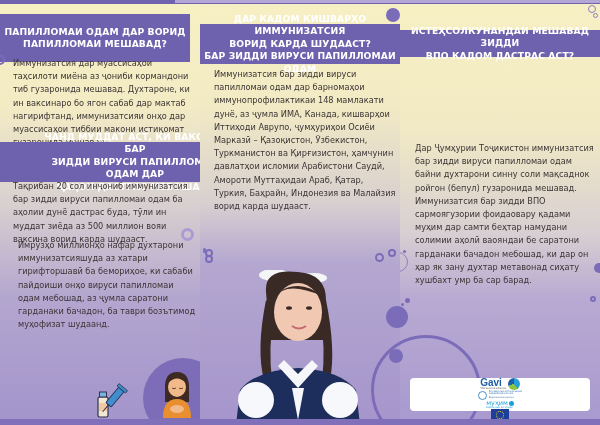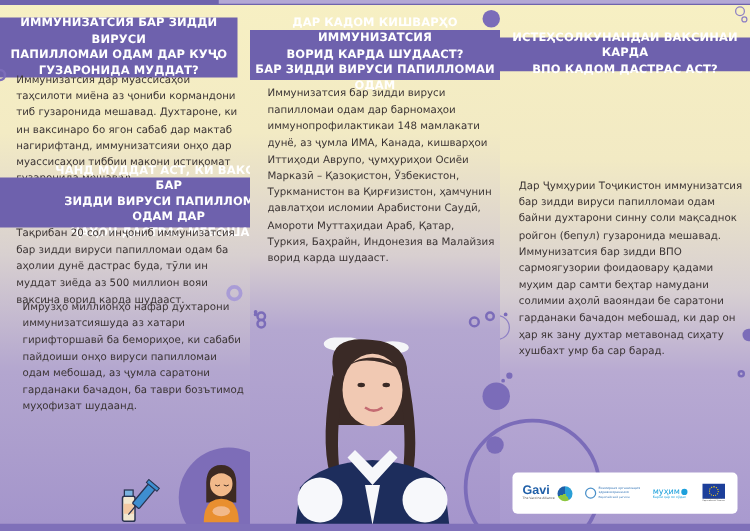--- a/index.html
+++ b/index.html
@@ -11,33 +11,32 @@
   .p3 { left:400px; background:linear-gradient(180deg,#f7f0c3 0%,#f2eac4 30%,#d7cfd2 55%,#b8aad2 70%,#a899cf 100%); }
   .topstrip { position:absolute; left:0; top:0; height:4px; width:600px; background:#6f63ad; }
   .topstrip2 { position:absolute; left:175px; top:0; height:3px; width:425px; background:#b3a8d5; }
   .hdr { position:absolute; background:#6e61ad; color:#fff; font-weight:bold; font-size:9.2px; line-height:12.5px; text-align:center; letter-spacing:0.1px; display:flex; align-items:center; justify-content:center; }
   .hdr span { display:block; }
   .body-text { position:absolute; color:#3b3434; font-size:8.2px; line-height:13.2px; }
   .circ { position:absolute; border-radius:50%; }
   .fill { background:#7b6cb9; }
   .ring { border:2.5px solid #7b6cb9; box-sizing:border-box; }
   .ringthin { border:1px solid #8d7fc4; box-sizing:border-box; }
-  .logos { position:absolute; left:410px; top:378px; width:180px; height:33px; background:#fff; border-radius:4px; display:flex; align-items:center; justify-content:space-between; padding:16px 8px; box-sizing:border-box; }
+  .logos { position:absolute; left:410px; top:378px; width:180px; height:33px; background:#fff; border-radius:4px; display:flex; align-items:center; justify-content:space-between; padding:0 8px; box-sizing:border-box;flex-direction:column; }
   .bottom-band { position:absolute; left:0; top:419px; width:600px; height:6px; background:#7f70b9; }
 </style>
 </head>
 <body>
 
 <div class="page">
 
   <div class="panel p1">
     <div class="hdr" style="left:0;top:14px;width:190px;height:48px;flex-direction:column;">
-      <span>ИММУНИЗАТСИЯ БАР ЗИДДИ ВИРУСИ</span>
-      <span>ПАПИЛЛОМАИ ОДАМ ДАР КУҶО</span>
-      <span>ГУЗАРОНИДА МУДДАТ?</span>
+      <span>ПАПИЛЛОМАИ ОДАМ ДАР ВОРИД</span>
+      <span>ПАПИЛЛОМАИ МЕШАВАД?</span>
     </div>
     <div class="circ ring" style="left:-5px;top:55px;width:10px;height:10px;"></div>
     <div class="body-text" style="left:13px;top:57px;width:180px;">Иммунизатсия дар муассисаҳои таҳсилоти миёна аз ҷониби кормандони тиб гузаронида мешавад. Духтароне, ки ин ваксинаро бо ягон сабаб дар мактаб нагирифтанд, иммунизатсияи онҳо дар муассисаҳои тиббии макони истиқомат гузаронида мешавад.</div>
 
     <div class="hdr" style="left:0;top:142px;width:190px;height:40px;flex-direction:column;padding-left:40px;">
       <span>ЧАНД МУДДАТ АСТ, КИ ВАКСИНА БАР</span>
       <span>ЗИДДИ ВИРУСИ ПАПИЛЛОМАИ ОДАМ ДАР</span>
       <span>ҶАҲОН ДАСТРАС МЕБОШАД?</span>
     </div>
     <div class="body-text" style="left:13px;top:180px;width:180px;">Тақрибан 20 сол инҷониб иммунизатсия бар зидди вируси папилломаи одам ба аҳолии дунё дастрас буда, тӯли ин муддат зиёда аз 500 миллион вояи ваксина ворид карда шудааст.</div>
@@ -97,21 +96,21 @@
         <path d="M52 96 L72 118 L92 96 L86 90 L72 104 L58 90 Z" fill="#f6f7fa"></path>
         <path d="M66 118 L72 150 L78 118 Z" fill="#f6f7fa"></path>
         <circle cx="30" cy="130" r="18" fill="#f7f8fb"></circle>
         <circle cx="114" cy="130" r="18" fill="#f7f8fb"></circle>
       </svg>
     </div>
   </div>
 
   <div class="panel p3">
     <div class="hdr" style="left:0;top:30px;width:200px;height:27px;flex-direction:column;">
-      <span>ИСТЕҲСОЛКУНАНДАИ ВАКСИНАИ КАРДА</span>
+      <span>ИСТЕҲСОЛКУНАНДАИ МЕШАВАД ЗИДДИ</span>
       <span>ВПО КАДОМ ДАСТРАС АСТ?</span>
     </div>
 
     <div class="body-text" style="left:15px;top:142px;width:182px;">Дар Ҷумҳурии Тоҷикистон иммунизатсия бар зидди вируси папилломаи одам байни духтарони синну соли мақсаднок ройгон (бепул) гузаронида мешавад. Иммунизатсия бар зидди ВПО сармоягузории фоидаовару қадами муҳим дар самти беҳтар намудани солимии аҳолӣ ваояндаи бе саратони гарданаки бачадон мебошад, ки дар он ҳар як зану духтар метавонад сиҳату хушбахт умр ба сар барад.</div>
 
     <div class="circ ringthin" style="left:188px;top:5px;width:8px;height:8px;"></div>
     <div class="circ ringthin" style="left:193px;top:13px;width:5px;height:5px;"></div>
     <div class="circ ringthin" style="left:-12px;top:252px;width:20px;height:20px;"></div>
     <div class="circ fill" style="left:3px;top:250px;width:3px;height:3px;"></div>
     <div class="circ fill" style="left:194px;top:263px;width:10px;height:10px;"></div>

